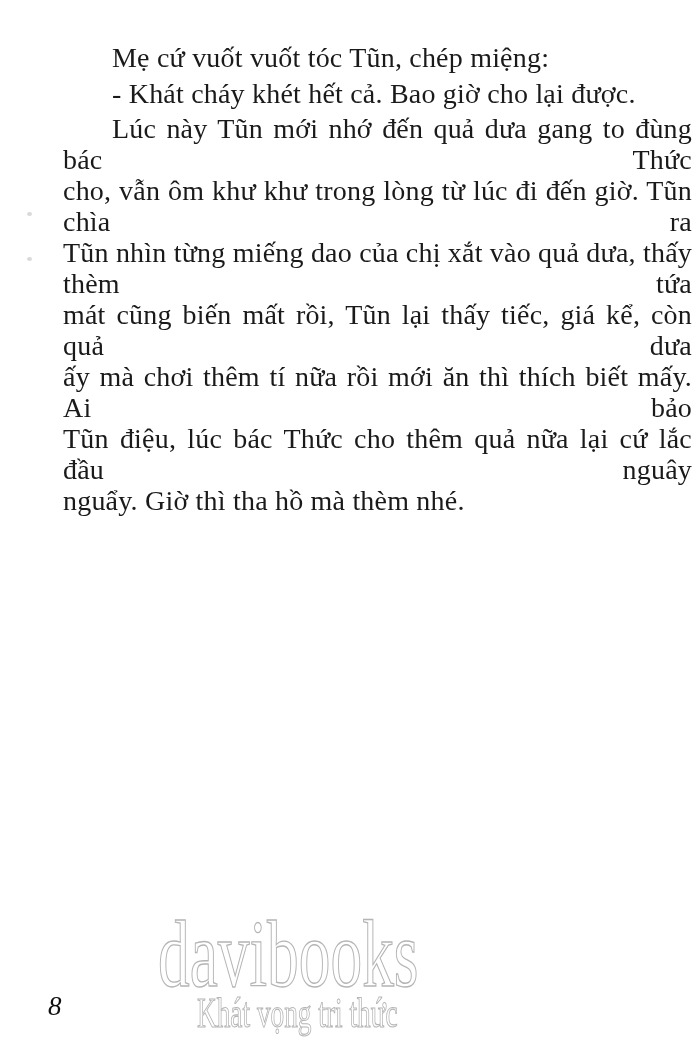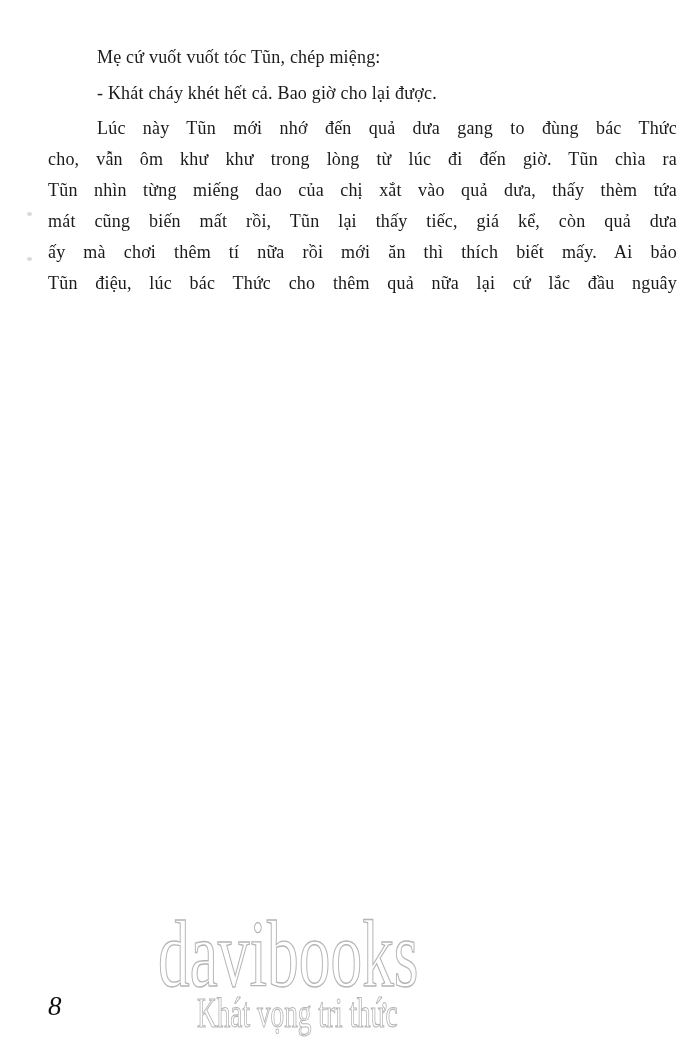--- a/index.html
+++ b/index.html
@@ -15,23 +15,23 @@
     font-family:"Liberation Serif","DejaVu Serif",serif;
     overflow:hidden;
   }
   .page{
     position:relative;
     width:700px;height:1044px;
     background:var(--paper);
   }
   .text-block{
     position:absolute;
-    left:48px;top:42px;
+    left:63px;top:42px;
     width:629px;
-    font-size:18px;
+    font-size:28px;
     line-height:31px;
     color:var(--ink);
     letter-spacing:0.2px;
   }
   .line{margin:0;}
   .dialogue{
     text-indent:49px;
     margin-bottom:4.5px;
   }
   .jline{
@@ -88,20 +88,21 @@
   <div class="text-block">
     <p class="line dialogue">Mẹ cứ vuốt vuốt tóc Tũn, chép miệng:</p>
     <p class="line dialogue">- Khát cháy khét hết cả. Bao giờ cho lại được.</p>
 
     <p class="line jline indent">Lúc này Tũn mới nhớ đến quả dưa gang to đùng bác Thức</p>
     <p class="line jline">cho, vẫn ôm khư khư trong lòng từ lúc đi đến giờ. Tũn chìa ra</p>
     <p class="line jline">Tũn nhìn từng miếng dao của chị xắt vào quả dưa, thấy thèm tứa</p>
     <p class="line jline">mát cũng biến mất rồi, Tũn lại thấy tiếc, giá kể, còn quả dưa</p>
     <p class="line jline">ấy mà chơi thêm tí nữa rồi mới ăn thì thích biết mấy. Ai bảo</p>
     <p class="line jline">Tũn điệu, lúc bác Thức cho thêm quả nữa lại cứ lắc đầu nguây</p>
+    <p class="line lastline">nguẩy. Giờ thì tha hồ mà thèm nhé.</p>
   </div>
 
   <div class="page-number">8</div>
 
   <div class="wm wm-brand">davibooks</div>
   <div class="wm wm-tagline">Khát vọng tri thức</div>
 
   <div class="speck speck-1"></div>
   <div class="speck speck-2"></div>
 

